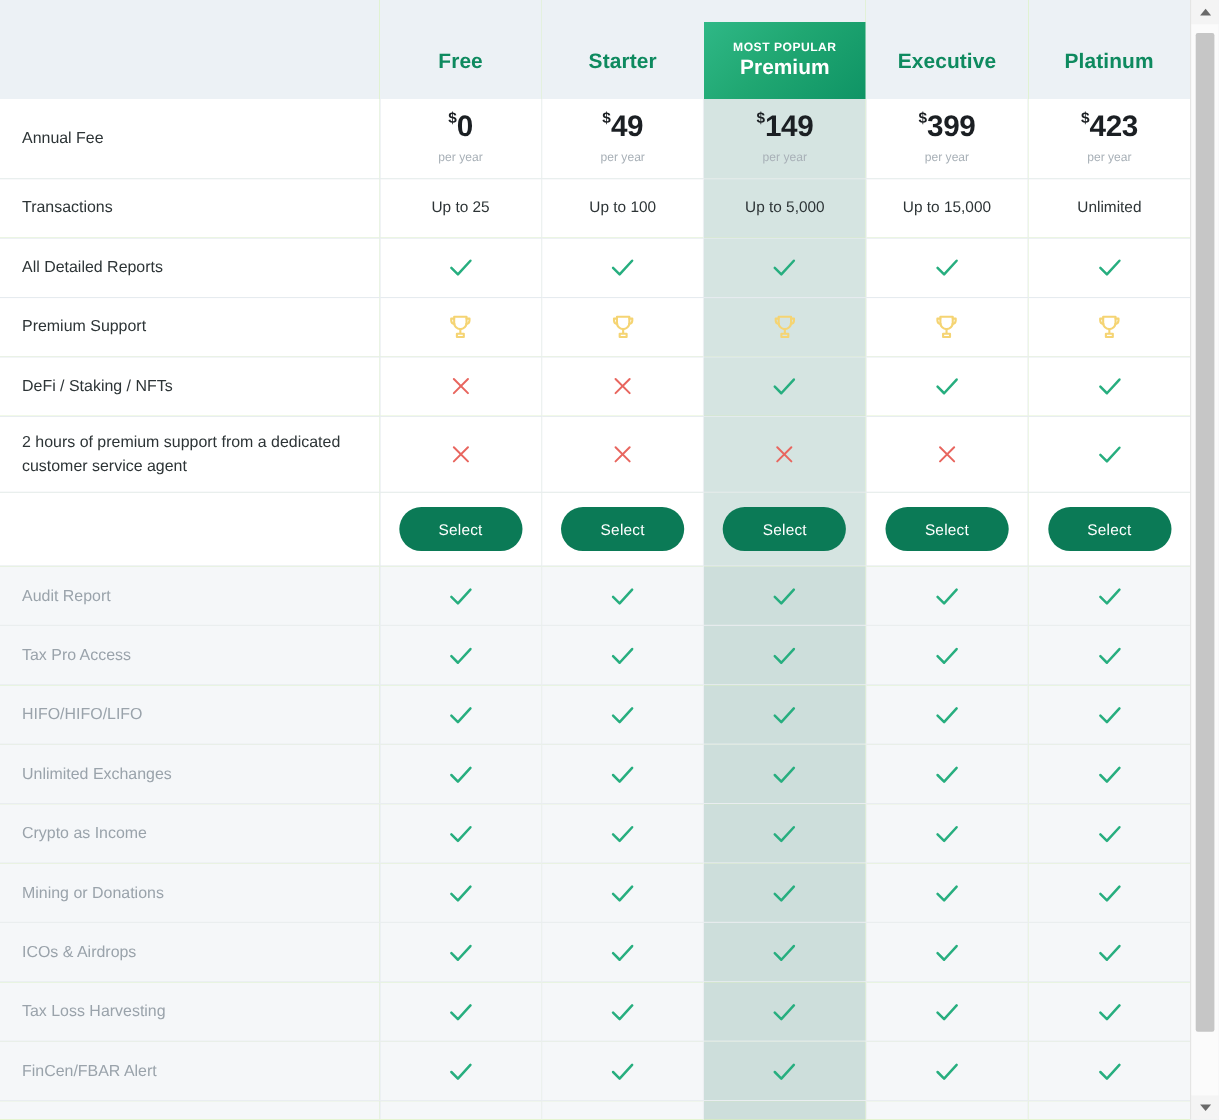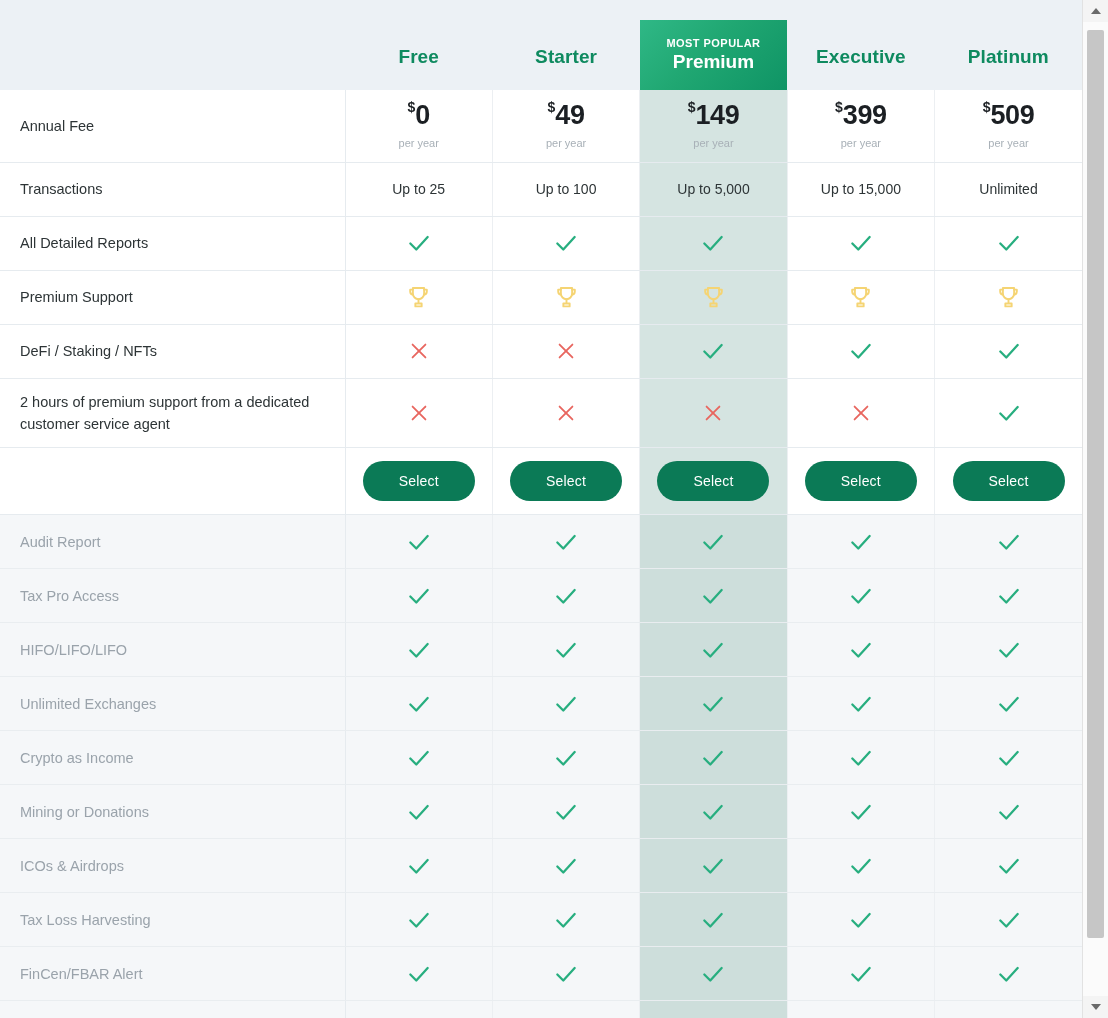--- a/index.html
+++ b/index.html
@@ -283,21 +283,21 @@
             </span>
           </td>
           <td class="plan-col">
             <span class="price">
               <span class="cur">$</span><span class="amount">399</span>
               <span class="per">per year</span>
             </span>
           </td>
           <td class="plan-col last">
             <span class="price">
-              <span class="cur">$</span><span class="amount">509</span>
+              <span class="cur">$</span><span class="amount">423</span>
               <span class="per">per year</span>
             </span>
           </td>
         </tr>
 
         </tbody>
         <tbody id="feature-rows" style="display:contents"><tr class="r-std">
             <td class="label-col">Transactions</td>
             <td class="plan-col "><span class="txt-val">Up to 25</span></td>
             <td class="plan-col "><span class="txt-val">Up to 100</span></td>
@@ -433,21 +433,21 @@
             <td class="plan-col hl"><span class="ico"><svg width="26" height="26" viewBox="0 0 24 24" fill="none" stroke="#27ae7f" stroke-width="2.1" stroke-linecap="round" stroke-linejoin="round">
                   <path d="M4 12.5 L9.5 18 L20 6.5"></path>
                 </svg></span></td>
             <td class="plan-col "><span class="ico"><svg width="26" height="26" viewBox="0 0 24 24" fill="none" stroke="#27ae7f" stroke-width="2.1" stroke-linecap="round" stroke-linejoin="round">
                   <path d="M4 12.5 L9.5 18 L20 6.5"></path>
                 </svg></span></td>
             <td class="plan-col  last"><span class="ico"><svg width="26" height="26" viewBox="0 0 24 24" fill="none" stroke="#27ae7f" stroke-width="2.1" stroke-linecap="round" stroke-linejoin="round">
                   <path d="M4 12.5 L9.5 18 L20 6.5"></path>
                 </svg></span></td>
           </tr><tr class="dim">
-            <td class="label-col">HIFO/LIFO/LIFO</td>
+            <td class="label-col">HIFO/HIFO/LIFO</td>
             <td class="plan-col "><span class="ico"><svg width="26" height="26" viewBox="0 0 24 24" fill="none" stroke="#27ae7f" stroke-width="2.1" stroke-linecap="round" stroke-linejoin="round">
                   <path d="M4 12.5 L9.5 18 L20 6.5"></path>
                 </svg></span></td>
             <td class="plan-col "><span class="ico"><svg width="26" height="26" viewBox="0 0 24 24" fill="none" stroke="#27ae7f" stroke-width="2.1" stroke-linecap="round" stroke-linejoin="round">
                   <path d="M4 12.5 L9.5 18 L20 6.5"></path>
                 </svg></span></td>
             <td class="plan-col hl"><span class="ico"><svg width="26" height="26" viewBox="0 0 24 24" fill="none" stroke="#27ae7f" stroke-width="2.1" stroke-linecap="round" stroke-linejoin="round">
                   <path d="M4 12.5 L9.5 18 L20 6.5"></path>
                 </svg></span></td>
             <td class="plan-col "><span class="ico"><svg width="26" height="26" viewBox="0 0 24 24" fill="none" stroke="#27ae7f" stroke-width="2.1" stroke-linecap="round" stroke-linejoin="round">

